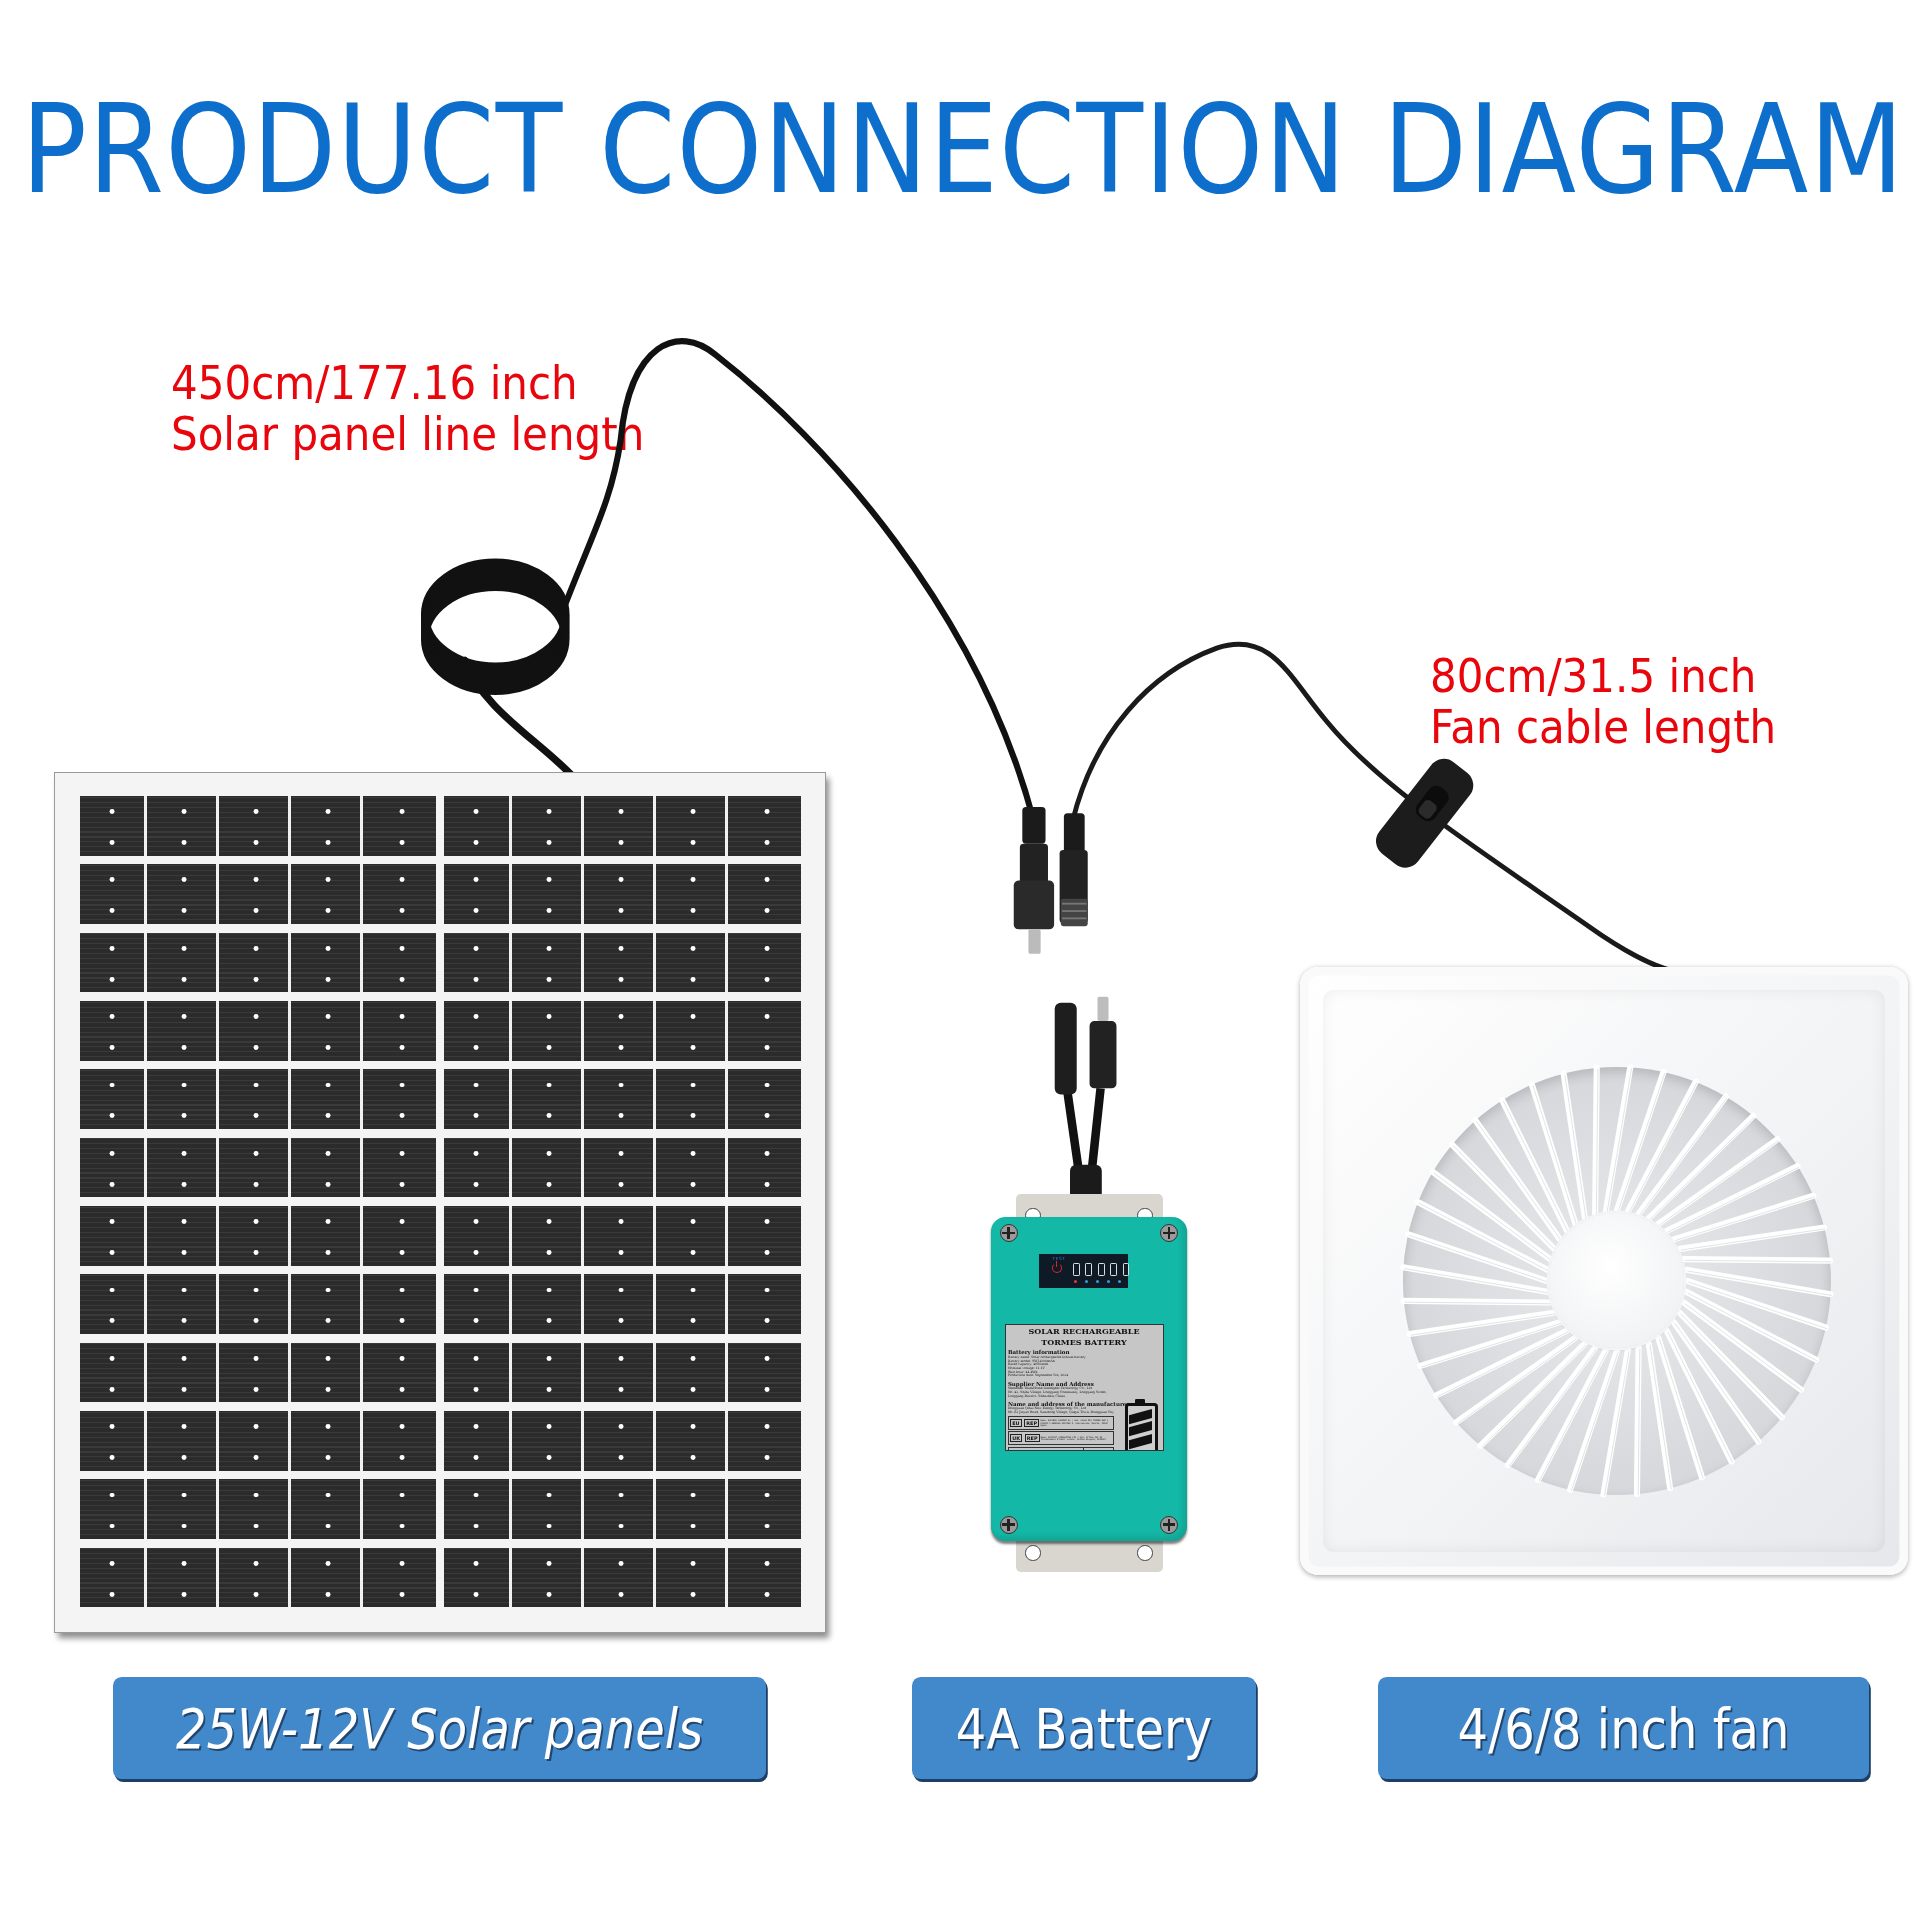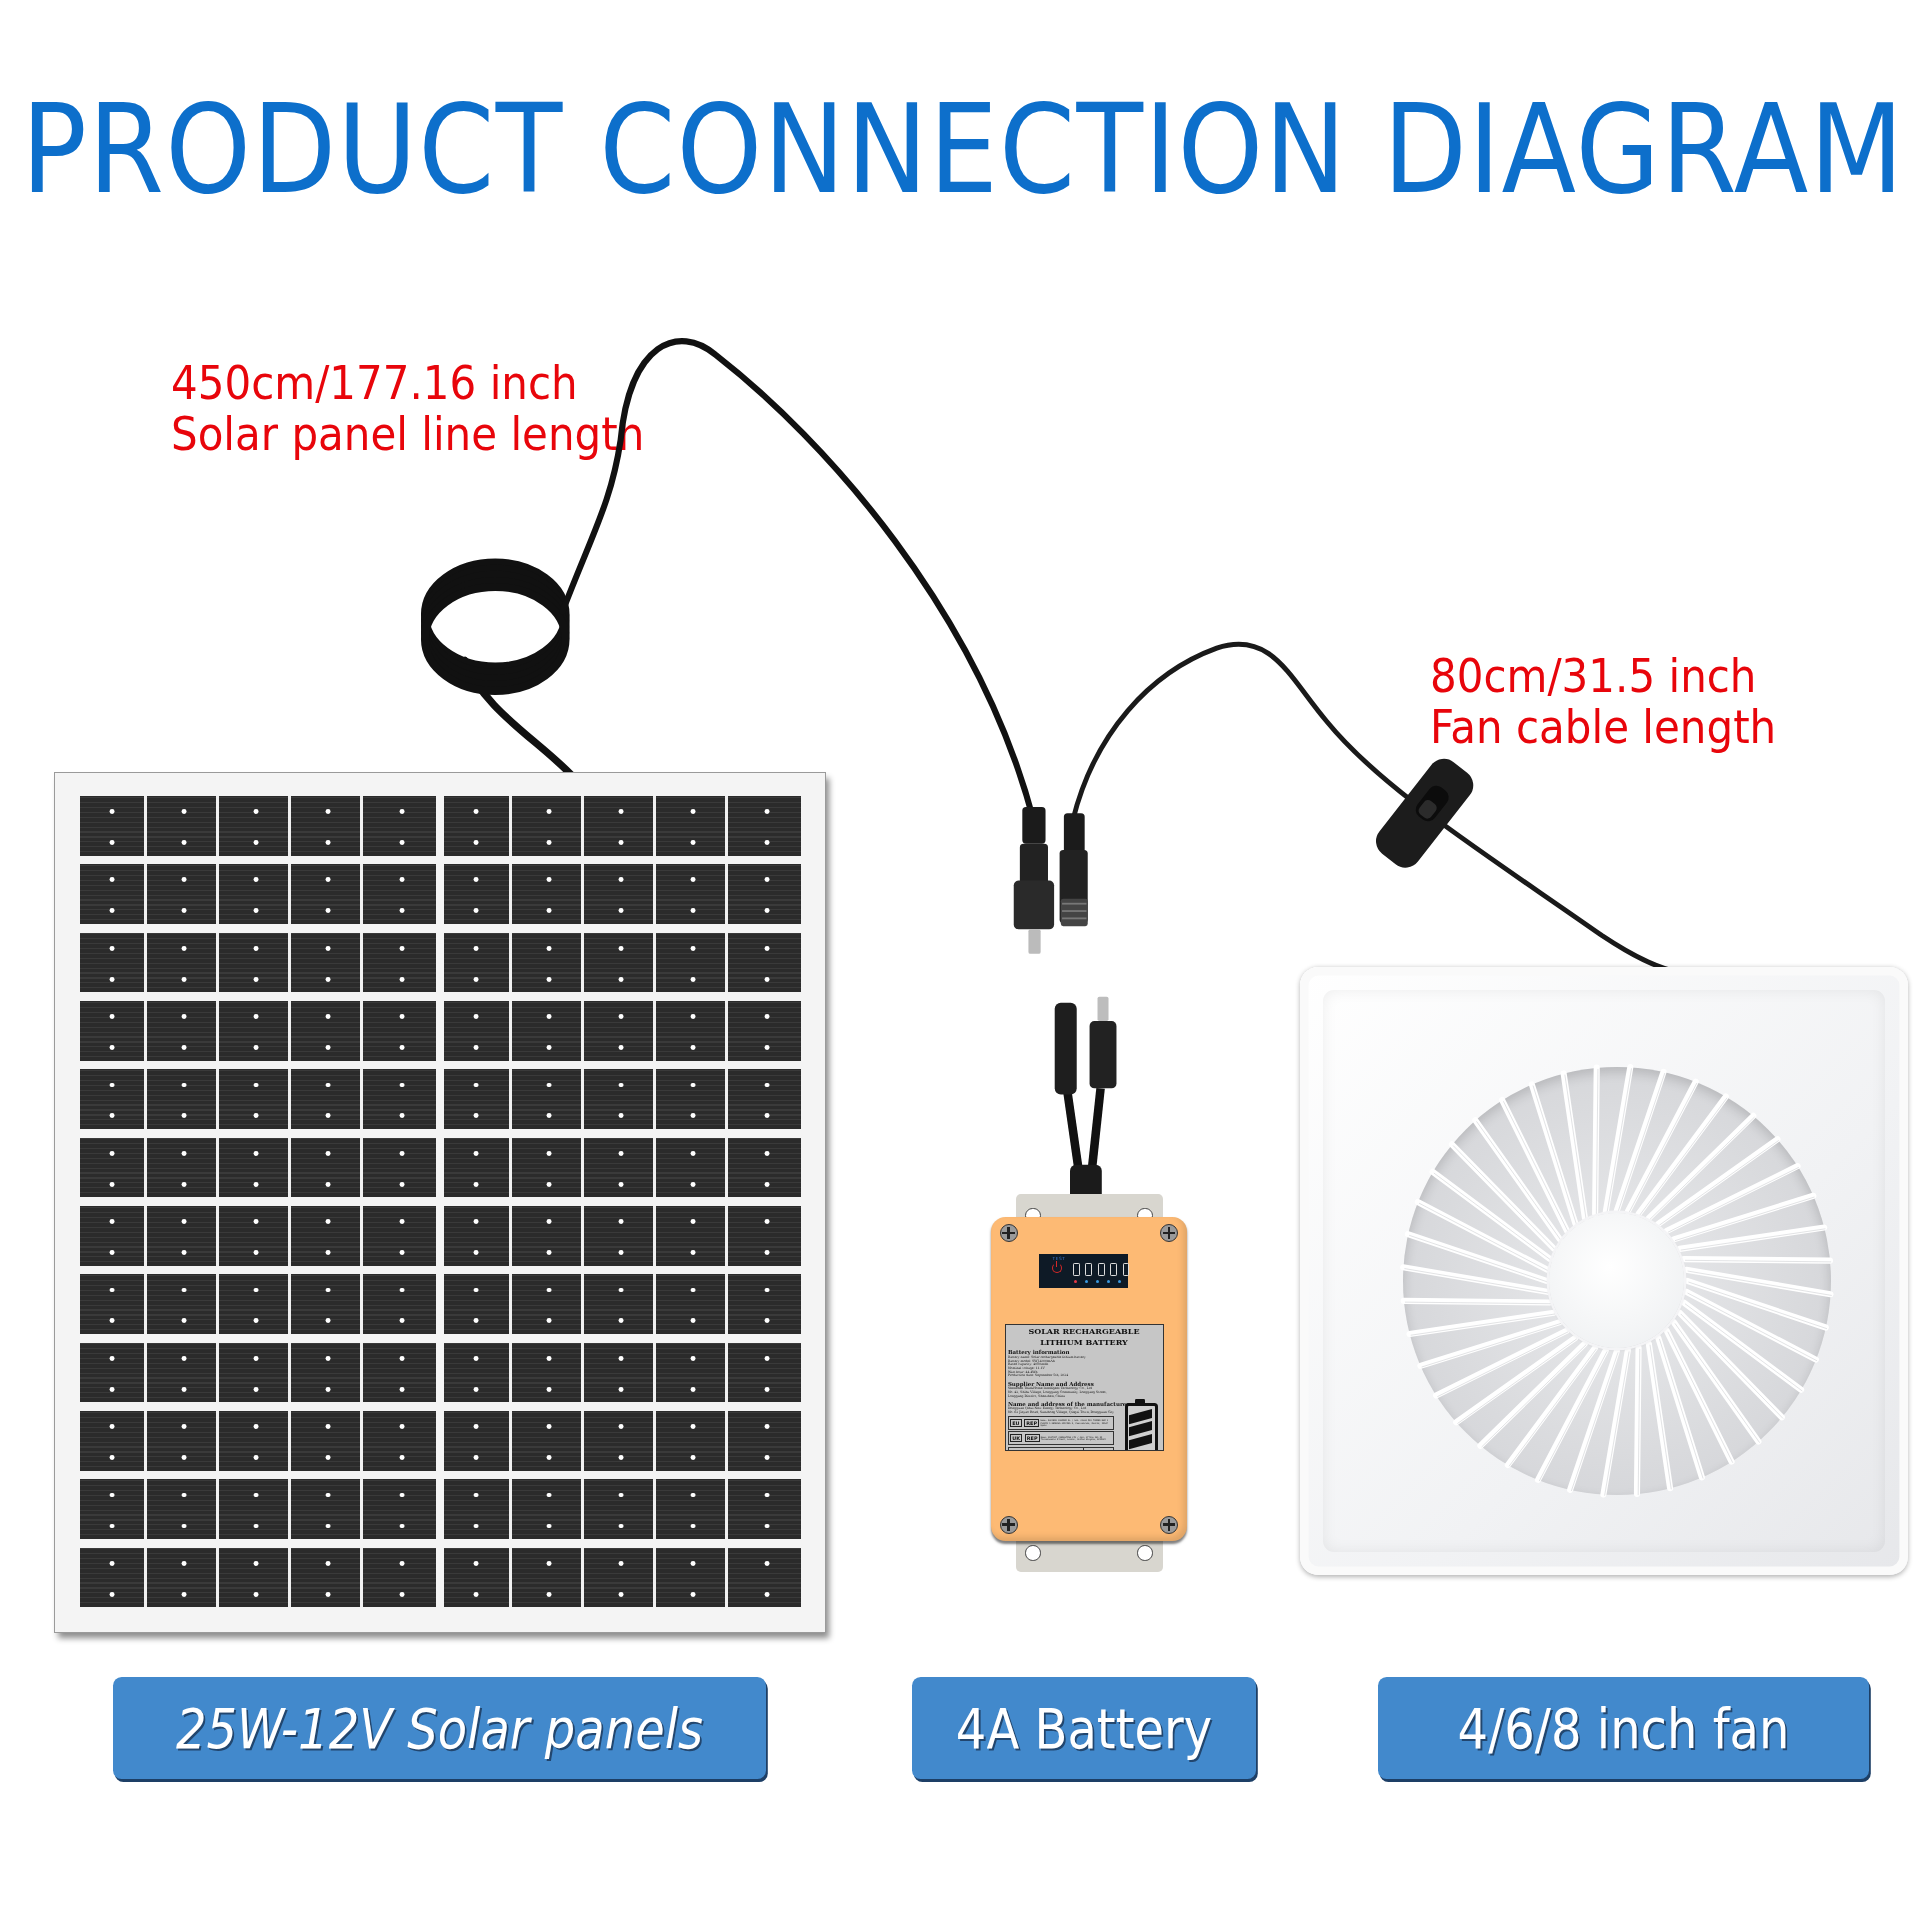--- a/index.html
+++ b/index.html
@@ -15,21 +15,21 @@
   .grid { position:absolute; left:24.5px; top:23px; right:24.5px; bottom:24.5px; display:grid; grid-template-columns:1fr 1fr; column-gap:8.6px; row-gap:8.6px; grid-template-rows:repeat(12, 1fr); }
   .row-half { background:#262626; position:relative; display:grid; grid-template-columns:repeat(5,1fr); column-gap:4.9px; padding:0; background-image:repeating-linear-gradient(0deg, #2b2b2b 0 3.7px, #3a3a3a 3.7px 4.9px); }
   .cell { border-right:3.7px solid #f0f0f0; position:relative; }
   .cell:last-child { border-right:none; }
   .cell::before, .cell::after { content:""; position:absolute; left:50%; width:4.9px; height:4.9px; background:#fff; border-radius:50%; transform:translateX(-50%); }
   .cell::before { top:22%; } .cell::after { bottom:18%; }
   
   .battery { left:991px; top:1194px; width:196px; height:385px; }
   .bat-bracket { position:absolute; left:24.5px; right:24.5px; height:43px; background:#d8d6cf; border-radius:4.9px; }
   .bat-bracket .hole { position:absolute; top:13.5px; width:13.5px; height:13.5px; background:#fff; border-radius:50%; border:1.2px solid #444; }
-  .bat-body { position:absolute; left:0; top:23px; width:196px; height:324px; background:#fdba74; border-radius:14.7px; box-shadow:inset -3.7px -3.7px 6.1px rgba(0,0,0,.12), 0 2.4px 2.4px rgba(0,0,0,.5); }
+  .bat-body { position:absolute; left:0; top:23px; width:196px; height:324px; background:#14b8a6; border-radius:14.7px; box-shadow:inset -3.7px -3.7px 6.1px rgba(0,0,0,.12), 0 2.4px 2.4px rgba(0,0,0,.5); }
   .screw { position:absolute; width:16px; height:16px; border-radius:50%; background:#9a9a9a; border:1.8px solid #333; }
   .screw::before { content:""; position:absolute; left:6.7px; top:1.8px; width:2.4px; height:12.2px; background:#222; }
   .screw::after { content:""; position:absolute; left:1.8px; top:6.7px; width:12.2px; height:2.4px; background:#222; }
   .display { position:absolute; left:48px; top:37px; width:89px; height:34px; background:#0e1a26; }
   .display .test { position:absolute; left:13.5px; top:1.8px; font-size:4.3px; color:#3a7bd5; letter-spacing:0.6px; }
   .display .power { position:absolute; left:13px; top:9.2px; width:8px; height:8px; border:1.2px solid #d62828; border-radius:50%; border-top-color:transparent; }
   .display .power-bar { position:absolute; left:17px; top:7.3px; width:1.2px; height:5.5px; background:#d62828; }
   .display .icons { position:absolute; left:34px; top:9.2px; display:flex; gap:5.5px; }
   .display .bi { width:4.9px; height:11px; border:0.9px solid #ddd; border-radius:1.2px; }
   .display .dots { position:absolute; left:35px; top:26px; display:flex; gap:8px; }
@@ -331,21 +331,21 @@
         <span class="dot red"></span>
         <span class="dot"></span>
         <span class="dot"></span>
         <span class="dot"></span>
         <span class="dot"></span>
       </div>
     </div>
 
     <div class="label">
       <div class="h1">SOLAR RECHARGEABLE</div>
-      <div class="h1">LITHIUM BATTERY</div>
+      <div class="h1">TORMES BATTERY</div>
       <div class="h2">Battery information</div>
       <div class="ln">Battery name: Solar rechargeable lithium battery</div>
       <div class="ln">Battery model: SWJ-4000mAh</div>
       <div class="ln">Rated capacity: 4000mAh</div>
       <div class="ln">Nominal voltage: 11.1V</div>
       <div class="ln">Watt hour: 44.4Wh</div>
       <div class="ln">Production date: September 5th, 2024</div>
       <div class="h2">Supplier Name and Address</div>
       <div class="ln">Shenzhen ThinkHome Intelligent Technology Co., Ltd</div>
       <div class="ln">No. 42, Shihu Village, Longgang Community, Longgang Street,</div>

